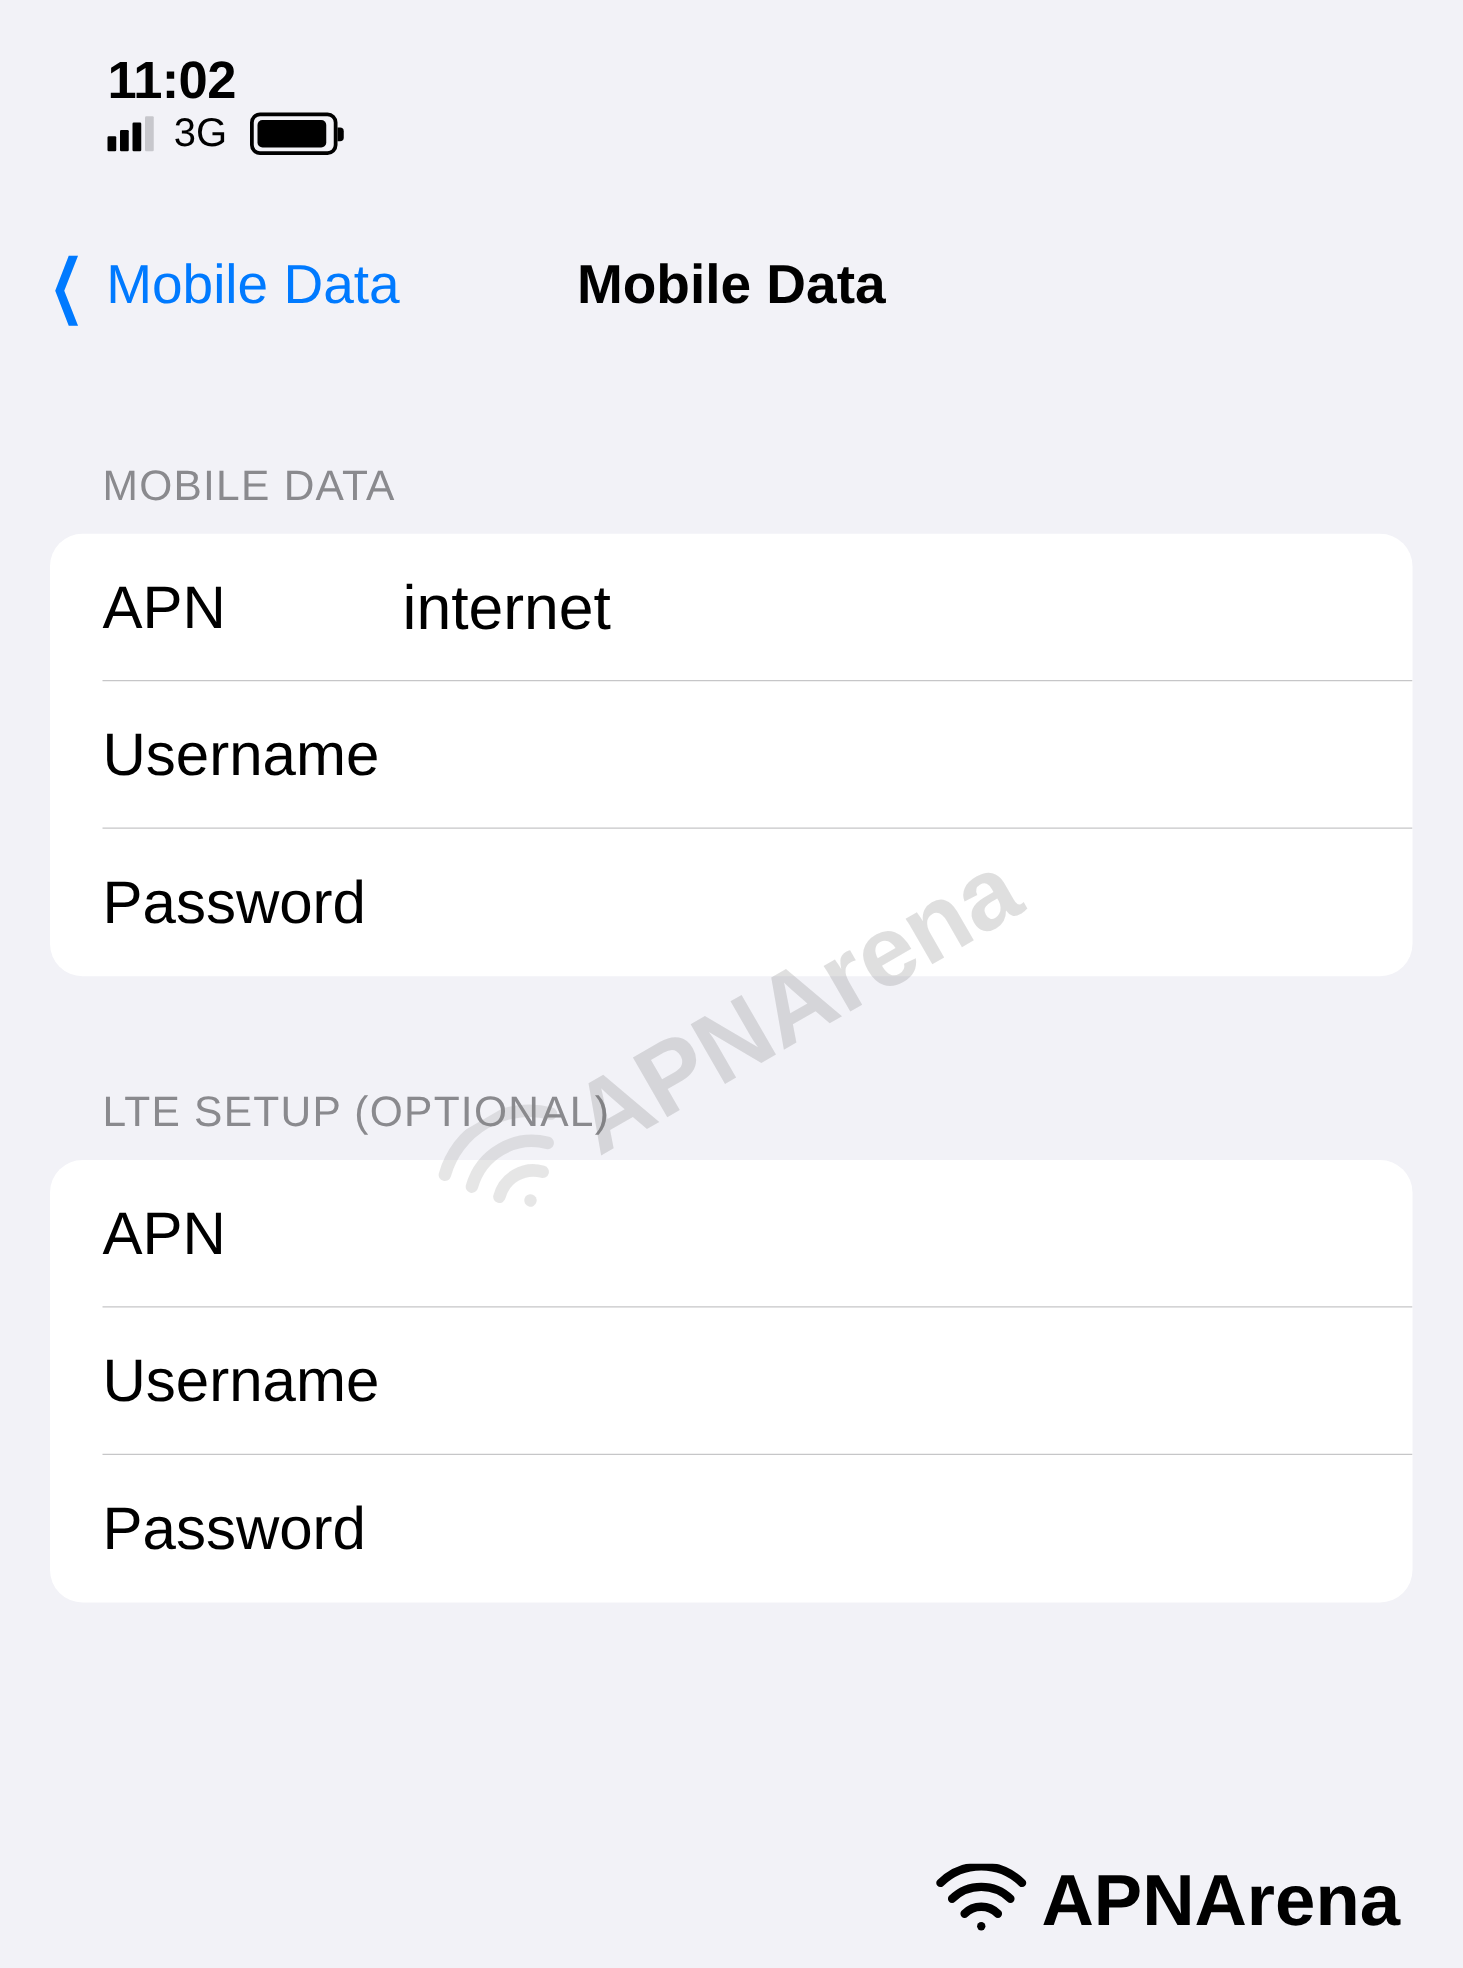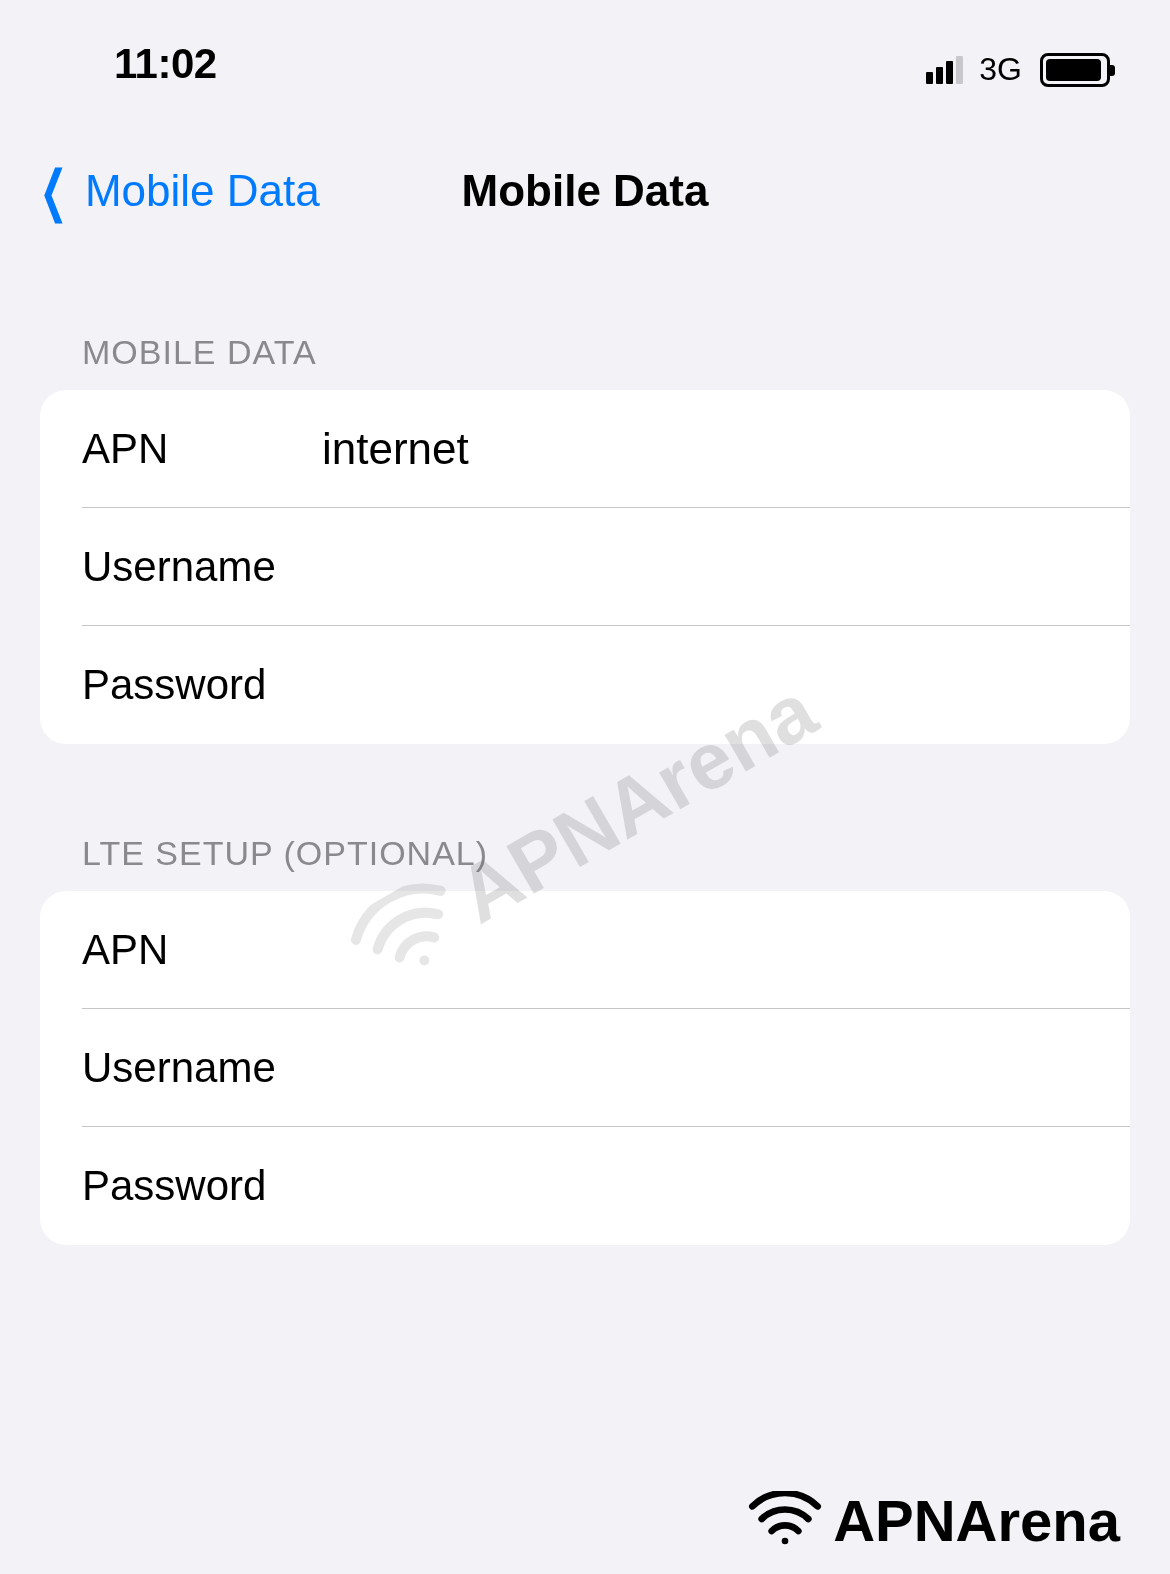--- a/index.html
+++ b/index.html
@@ -12,22 +12,23 @@
       width: 1170px;
       height: 1574px;
       background: #f2f2f7;
       font-family: -apple-system, BlinkMacSystemFont, "Segoe UI", Helvetica, Arial, sans-serif;
       position: relative;
       overflow: hidden;
     }
     .status-bar {
       display: flex;
       justify-content: space-between;
-      align-items: flex-end;
-      padding: 40px 60px 30px 114px;
+      align-items: flex-start;
+      padding: 40px 60px 30px 86px;
+      flex-direction: column;
     }
     .status-time {
       font-size: 42px;
       font-weight: 600;
       color: #000;
       letter-spacing: -0.5px;
     }
     .status-right {
       display: flex;
       align-items: center;
@@ -141,31 +142,31 @@
     .row:not(:last-child)::after {
       content: '';
       position: absolute;
       left: 42px;
       right: 0;
       bottom: 0;
       height: 1px;
       background: #c6c6c8;
     }
     .row-label {
-      font-size: 42px;
+      font-size: 48px;
       font-weight: 400;
       color: #000;
       width: 240px;
       flex-shrink: 0;
     }
     .row-input {
       flex: 1;
       border: none;
       outline: none;
-      font-size: 44px;
+      font-size: 50px;
       font-weight: 400;
       color: #000;
       background: transparent;
       font-family: inherit;
     }
     .watermark-center {
       position: absolute;
       left: 50%;
       top: 50%;
       transform: translate(-50%, 0%) rotate(-30deg);

